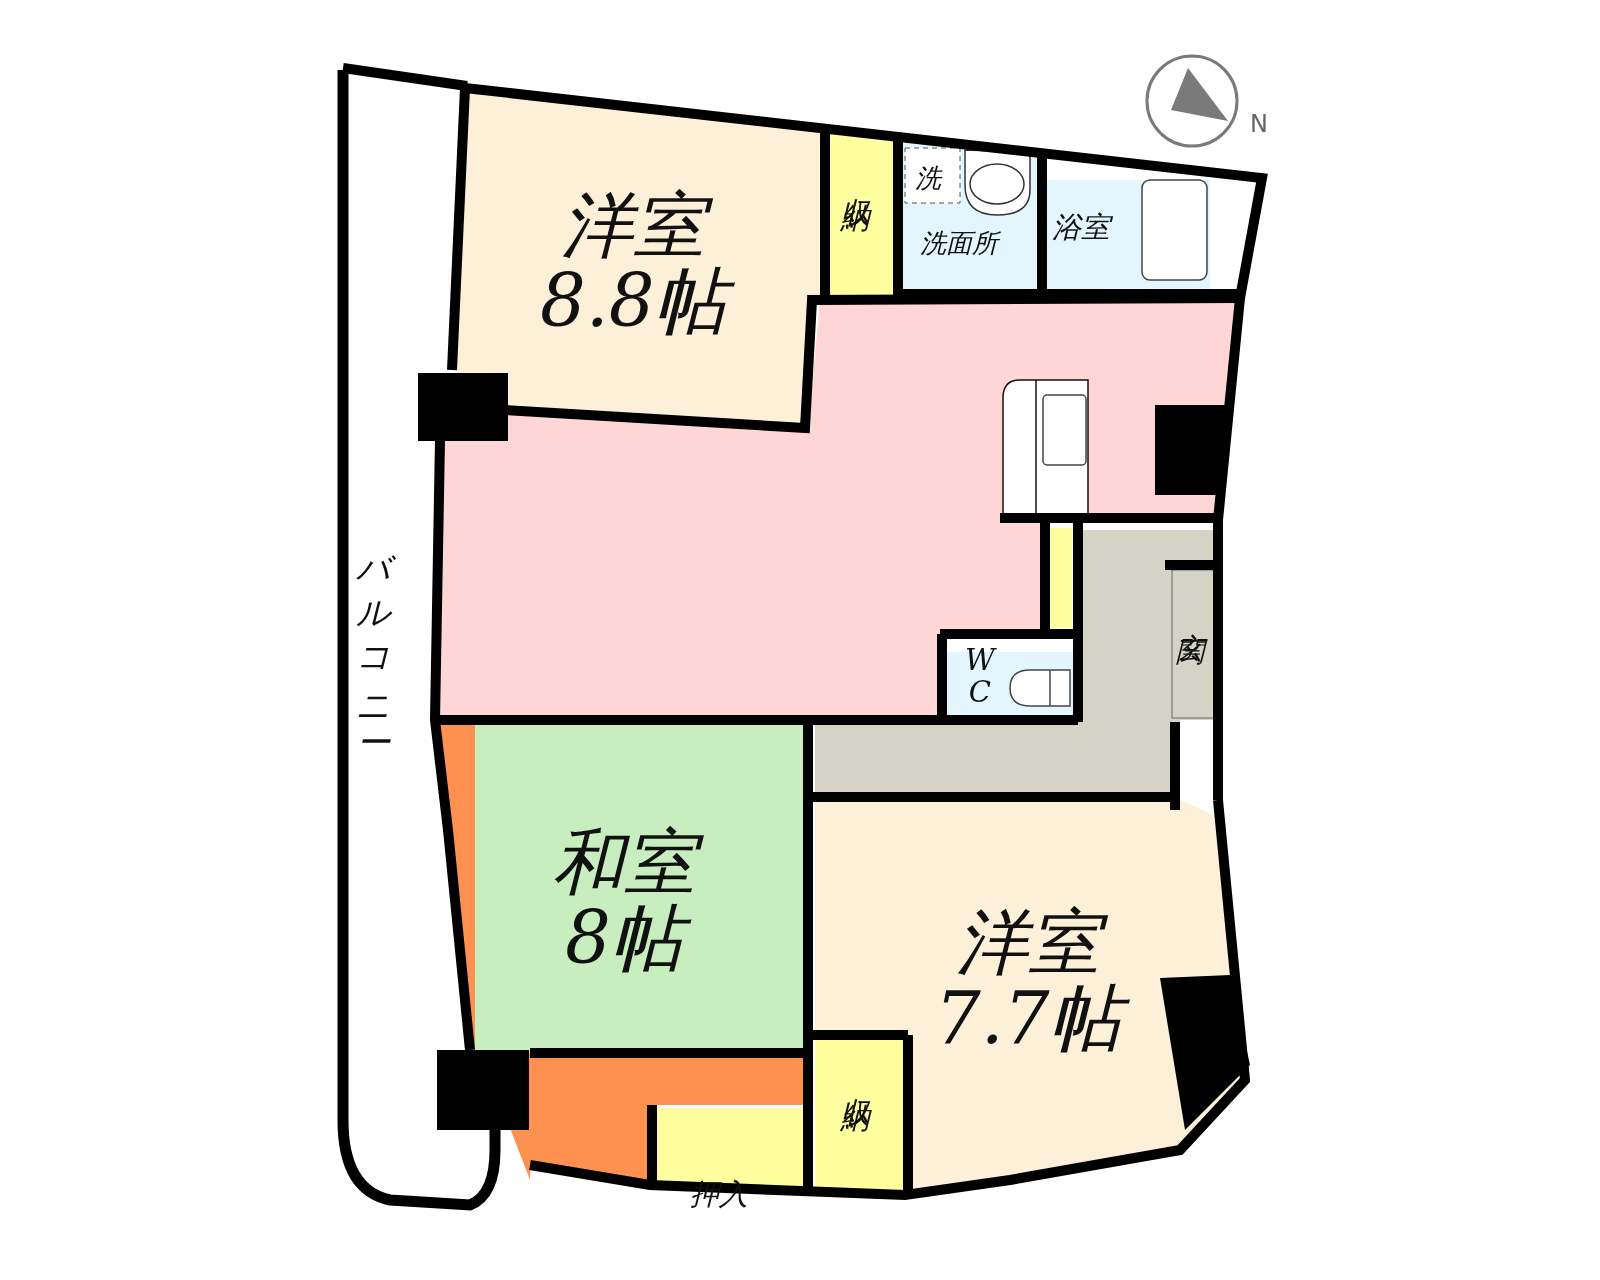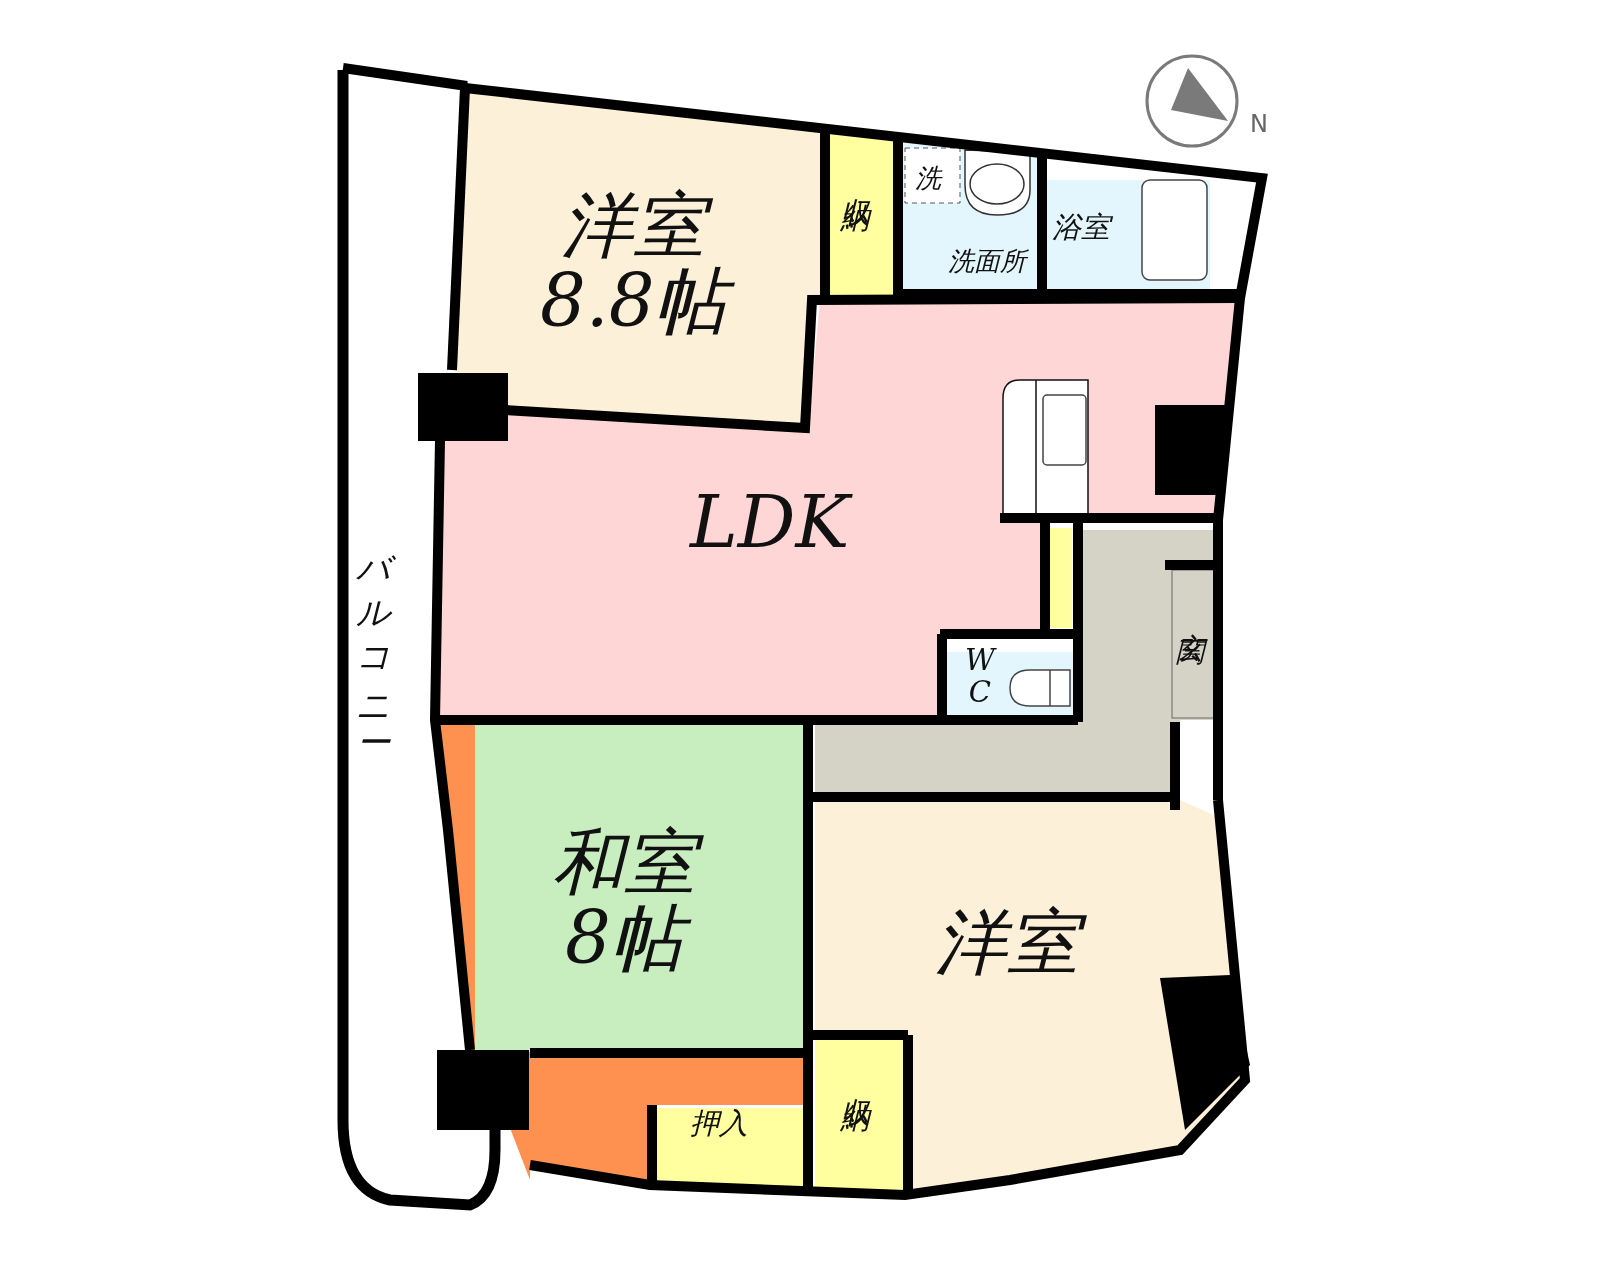--- a/index.html
+++ b/index.html
@@ -82,37 +82,37 @@
 </svg>
 
 <div class="lbl" style="left:1250px;top:112px;font-size:24px;font-style:normal;font-family:'DejaVu Sans',sans-serif;color:#666;">N</div>
 
 <div class="lbl big" style="left:540px;top:188px;">
   <div>洋室</div>
   <div>8.8帖</div>
 </div>
 <div class="lbl mid vert" style="left:840px;top:175px;">収納</div>
 <div class="lbl sm" style="left:915px;top:165px;">洗</div>
-<div class="lbl sm" style="left:920px;top:248px;margin-left:28px;">洗面所</div>
+<div class="lbl sm" style="left:920px;top:230px;">洗面所</div>
 <div class="lbl mid" style="left:1052px;top:212px;">浴室</div>
 
 <div class="lbl big" style="left:690px;top:485px;">
-  <div>LDK</div>
 </div>
 
 <div class="lbl mid" style="left:965px;top:645px;line-height:1.1;">
   <div>W</div>
   <div>C</div>
 </div>
 <div class="lbl mid vert" style="left:1175px;top:610px;font-size:28px;">玄関</div>
 
 <div class="lbl big" style="left:552px;top:825px;">
   <div>和室</div>
   <div>8帖</div>
 </div>
 
 <div class="lbl big" style="left:935px;top:905px;">
   <div>洋室</div>
+  <div>7.7帖</div>
 </div>
 <div class="lbl mid vert" style="left:840px;top:1075px;">収納</div>
-<div class="lbl mid" style="left:690px;top:1108px;">押入</div>
+<div class="lbl mid" style="left:690px;top:1179px;">押入</div>
 
 <div class="lbl vert" style="left:355px;top:530px;font-size:34px;letter-spacing:10px;">バルコニー</div>
 
 </body></html>

